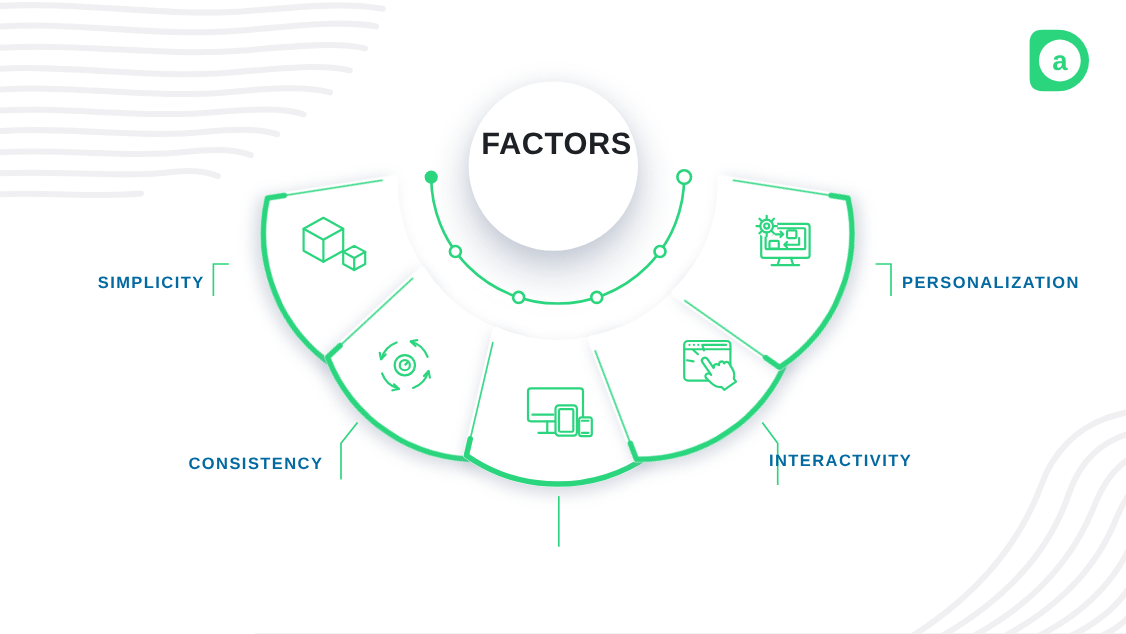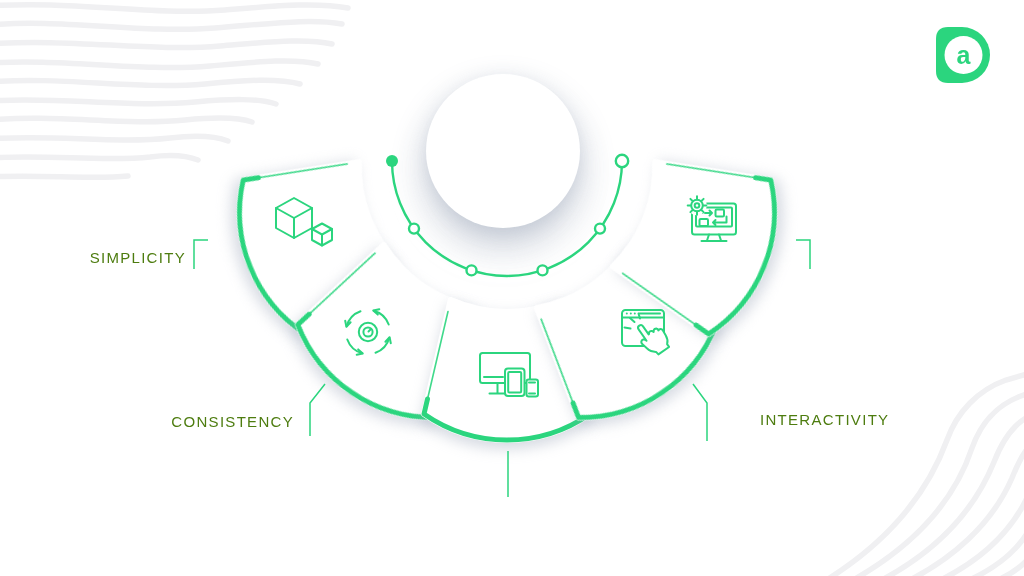--- a/index.html
+++ b/index.html
@@ -20,27 +20,27 @@
   .connector { stroke:#2BD57E; stroke-width:1.5; fill:none; }
   .ic { stroke:#2BD57E; stroke-width:2; fill:none; stroke-linecap:round; stroke-linejoin:round; }
   .icw { fill:#ffffff; }
   .icdot { fill:#2BD57E; stroke:none; }
   .title {
     position:absolute; left:506px; top:114px; transform:translateX(-50%);
     text-align:center; font-size:28px; font-weight:700; letter-spacing:.5px;
     color:#1d2025; line-height:33px; white-space:nowrap;
   }
   .label {
-    position:absolute; font-size:15px; font-weight:400; letter-spacing:1.3px;
-    color:#4d7c0f; white-space:nowrap;
+    position:absolute; font-size:15px; font-weight:700; letter-spacing:1.3px;
+    color:#0369a1; white-space:nowrap;
   }
   .lbl-simplicity      { right:838px; top:249px; }
   .lbl-consistency     { right:730px; top:413px; }
   .lbl-responsiveness  { left:508px;  top:508px; transform:translateX(-50%); }
-  .lbl-interactivity   { left:760px;  top:411px; }
+  .lbl-interactivity   { left:699px;  top:411px; }
   .lbl-personalization { left:820px;  top:249px; }
 </style>
 </head>
 <body>
 
 <div class="stage">
 
   <svg class="scene" width="1024" height="576" viewBox="0 0 1024 576">
 
     <g>
@@ -182,19 +182,21 @@
     <path class="connector" d="M796 240 H810 V269"></path>
 
     <g>
       <path d="M948 27 L962 27 A28 28 0 0 1 962 83 L948 83 Q936 83 936 71 L936 39 Q936 27 948 27 Z" fill="#2BD57E"></path>
       <circle cx="963.5" cy="55" r="19" fill="#ffffff"></circle>
       <text x="963.5" y="63.5" text-anchor="middle" font-size="25" font-weight="bold" fill="#2BD57E">a</text>
     </g>
   </svg>
 
   <div class="title">
+    <div>FACTORS</div>
   </div>
 
   <div class="label lbl-simplicity">SIMPLICITY</div>
   <div class="label lbl-consistency">CONSISTENCY</div>
   <div class="label lbl-interactivity">INTERACTIVITY</div>
+  <div class="label lbl-personalization">PERSONALIZATION</div>
 
 </div>
 
 </body></html>

